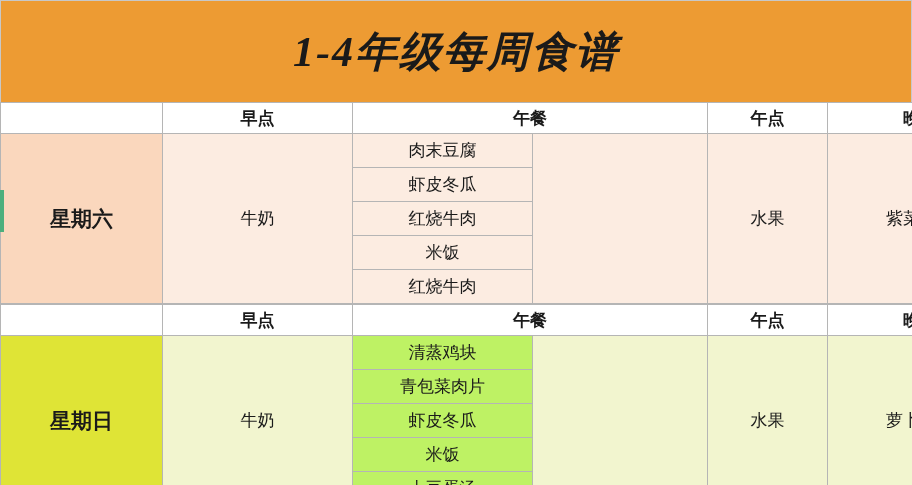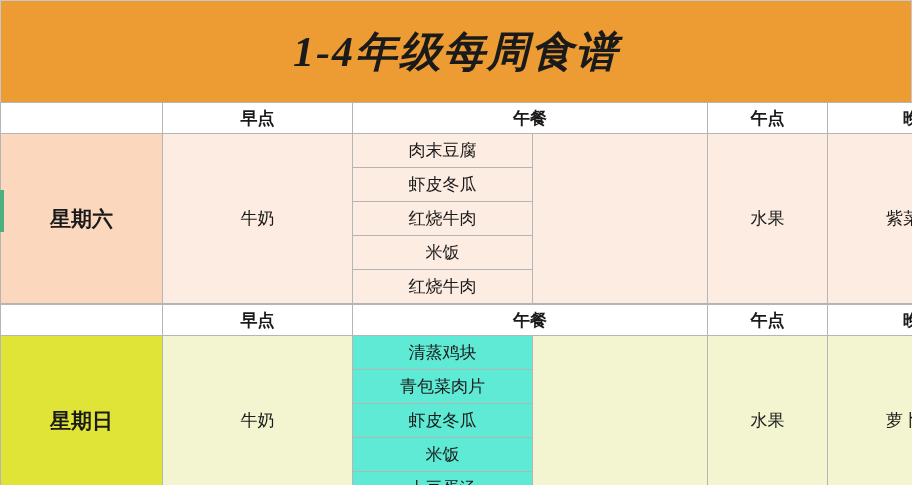--- a/index.html
+++ b/index.html
@@ -103,21 +103,21 @@
     font-weight: bold;
     font-size: 21px;
   }
   .sun .milk-cell,
   .sun .snack-cell,
   .sun .dinner-cell {
     background: #f2f5cf;
     font-size: 17px;
   }
   .sun .dish-cell {
-    background: #5eead4;
+    background: #bef264;
     font-size: 17px;
     height: 33px;
   }
   .sun .pad-cell { background: #f2f5cf; }
   .nowrap { white-space: nowrap; font-style: italic; }
   .left-marker {
     position: absolute;
     left: 0;
     width: 4px;
     background: #4caf7d;

